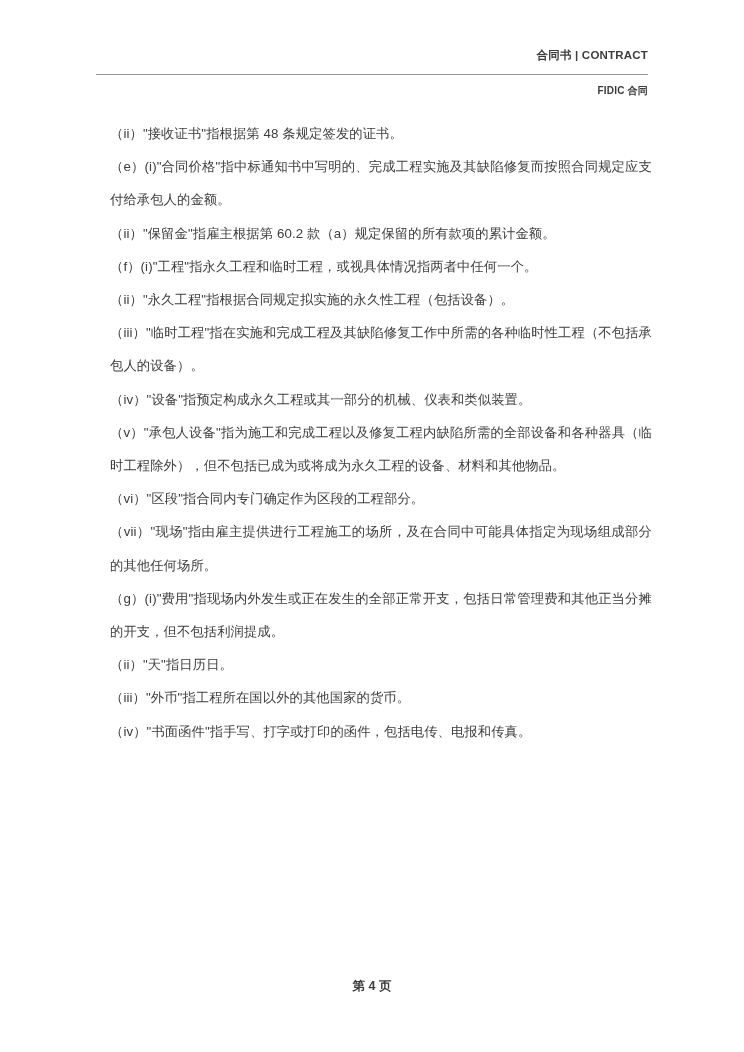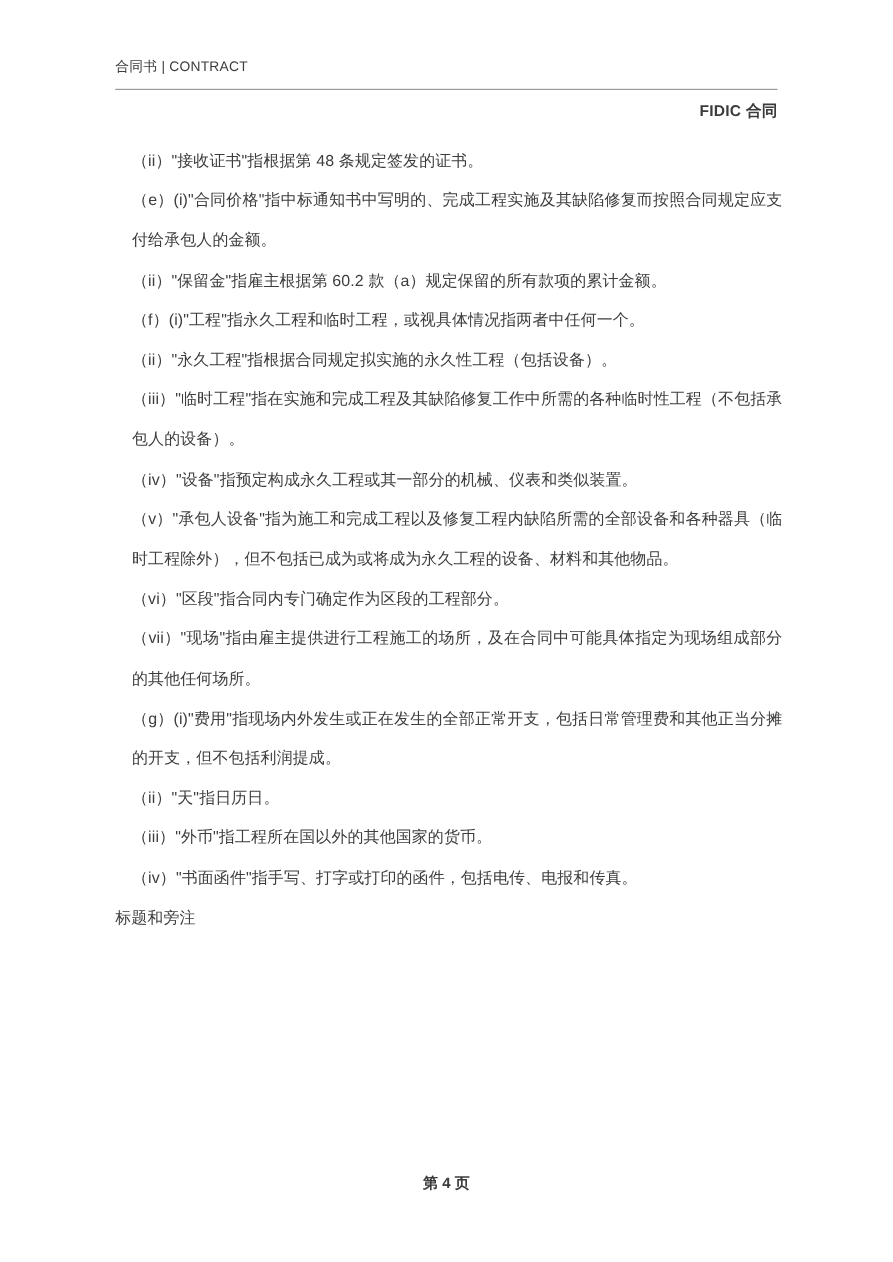--- a/index.html
+++ b/index.html
@@ -20,34 +20,34 @@
     box-sizing: border-box;
     overflow: hidden;
   }
   .header {
     position: absolute;
     top: 48px;
     left: 96px;
     right: 96px;
   }
   .header-line1 {
-    text-align: left;
+    text-align: right;
     font-size: 11.5px;
-    font-weight: normal;
+    font-weight: bold;
     color: #3c3c3c;
     letter-spacing: 0.2px;
   }
   .header-rule {
     margin-top: 11px;
     border-top: 1px solid #9a9a9a;
   }
   .header-line2 {
     margin-top: 9px;
     text-align: right;
-    font-size: 13px;
+    font-size: 10px;
     font-weight: bold;
     color: #3c3c3c;
     letter-spacing: 0.2px;
   }
   .body-area {
     position: absolute;
     top: 117px;
     left: 96px;
     right: 92px;
   }
@@ -100,21 +100,20 @@
     <p class="para indent">（ii）"永久工程"指根据合同规定拟实施的永久性工程（包括设备）。</p>
     <p class="para indent">（iii）"临时工程"指在实施和完成工程及其缺陷修复工作中所需的各种临时性工程（不包括承包人的设备）。</p>
     <p class="para indent">（iv）"设备"指预定构成永久工程或其一部分的机械、仪表和类似装置。</p>
     <p class="para indent">（v）"承包人设备"指为施工和完成工程以及修复工程内缺陷所需的全部设备和各种器具（临时工程除外），但不包括已成为或将成为永久工程的设备、材料和其他物品。</p>
     <p class="para indent">（vi）"区段"指合同内专门确定作为区段的工程部分。</p>
     <p class="para indent">（vii）"现场"指由雇主提供进行工程施工的场所，及在合同中可能具体指定为现场组成部分的其他任何场所。</p>
     <p class="para indent">（g）(i)"费用"指现场内外发生或正在发生的全部正常开支，包括日常管理费和其他正当分摊的开支，但不包括利润提成。</p>
     <p class="para indent">（ii）"天"指日历日。</p>
     <p class="para indent">（iii）"外币"指工程所在国以外的其他国家的货币。</p>
     <p class="para indent">（iv）"书面函件"指手写、打字或打印的函件，包括电传、电报和传真。</p>
-    <p class="para noindent">标题和旁注</p>
   </div>
 
   <div class="footer">
     <span>第</span>
     <span class="num">4</span>
     <span>页</span>
   </div>
 
 </div>
 

